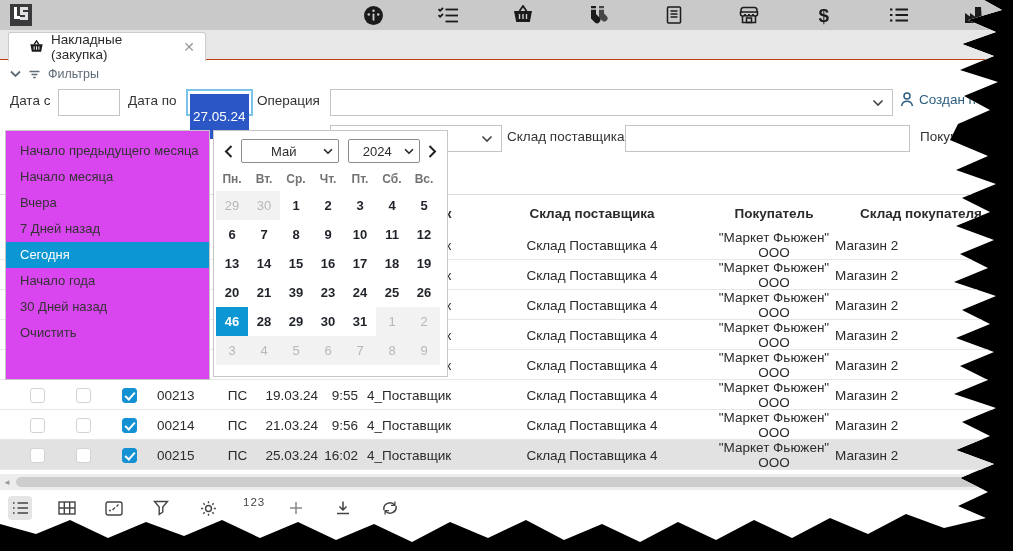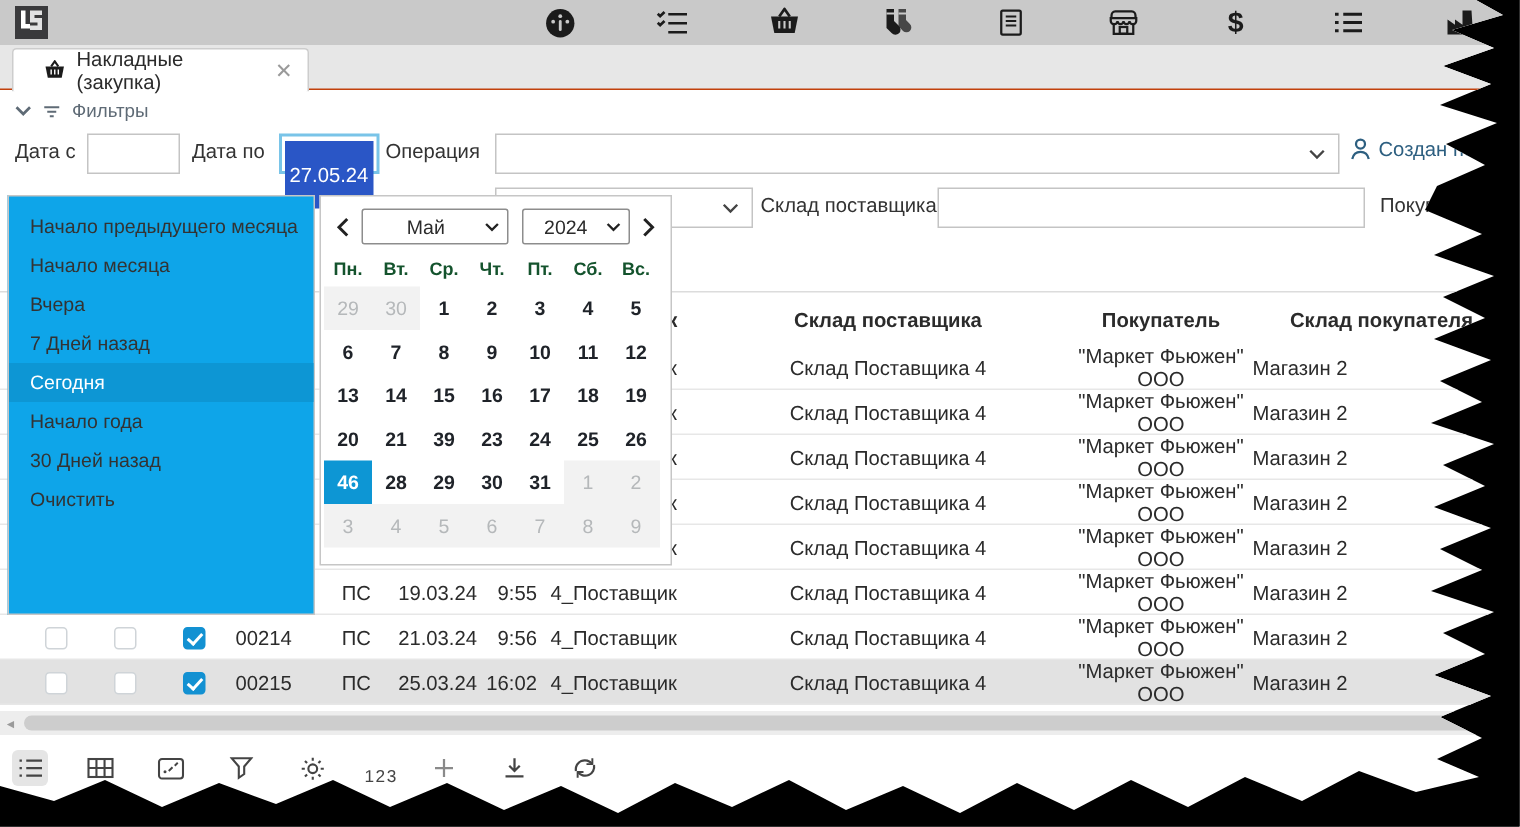--- a/index.html
+++ b/index.html
@@ -61,44 +61,44 @@
   .c-num { padding-left:5px; } .c-type { text-align:center; }
   .c-date,.c-time { text-align:right; padding-right:4px; }
   .c-center { text-align:center; } .c-left4 { padding-left:4px; }
   .cbwrap { display:flex; justify-content:center; }
   .cb { width:15px; height:15px; border:1px solid #cfd4d8; border-radius:3px;
         background:#fff; position:relative; cursor:pointer; }
   .cb.on { background:#1391d2; border-color:#1391d2; }
   .cb.on::after { content:""; position:absolute; left:4.5px; top:1.5px; width:4px; height:8px;
                   border:solid #fff; border-width:0 2px 2px 0; transform:rotate(42deg); }
   
-  .preset-menu { position:absolute; left:5px; top:130px; width:205px; height:280px;
-                 background:#0ea5e9; border:1px solid #c6c6c6; z-index:10; padding-top:7px; }
+  .preset-menu { position:absolute; left:5px; top:130px; width:205px; height:250px;
+                 background:#d946ef; border:1px solid #c6c6c6; z-index:10; padding-top:7px; }
   .pm-item { height:26px; line-height:26px; padding-left:14px; font-size:13px; color:#333; cursor:pointer; }
   .pm-item.sel { background:#0d96d4; color:#fff; }
   .calendar { position:absolute; left:213px; top:130px; width:235px; height:247px;
               background:#fff; border:1px solid #c6c6c6; z-index:10; }
   .cal-nav { display:flex; align-items:center; justify-content:space-between; padding:8px 10px 4px; }
   .cal-arrow { color:#222; cursor:pointer; display:flex; }
   .mini-select { position:relative; border:1px solid #8d8d8d; border-radius:2px; height:24px;
                  display:flex; align-items:center; font-size:13px; padding:0 20px 0 7px; cursor:pointer;justify-content:center; }
   .mini-select .chev { position:absolute; right:5px; top:8px; color:#222; }
   .cal-weekdays,.cal-week { display:grid; grid-template-columns:repeat(7,32px); margin:0 2px; }
-  .cal-weekdays span { text-align:center; color:#14532d; font-size:12px; font-weight:bold; height:24px; line-height:24px; }
+  .cal-weekdays span { text-align:center; color:#737373; font-size:12px; font-weight:bold; height:24px; line-height:24px; }
   .day { height:29px; line-height:29px; text-align:center; font-size:13px; font-weight:bold;
          color:#1f2329; cursor:pointer; }
   .day.muted { color:#b5b8ba; background:#f2f2f2; font-weight:normal; }
   .day.sel { background:#0d96d4; color:#fff; }
   
   .hscroll { position:absolute; left:0; top:474px; width:100%; height:16px; background:#ededed; }
   .hs-arrow { position:absolute; left:3px; top:4px; color:#9a9a9a; font-size:8px; }
   .hs-thumb { position:absolute; left:16px; right:22px; top:3px; height:10px;
               background:#cdcdcd; border-radius:5px; cursor:pointer; }
   .btoolbar { position:absolute; left:8px; top:496px; height:28px; display:flex;
-              align-items:flex-end; gap:23px; color:#444; }
+              align-items:flex-start; gap:23px; color:#444; }
   .bico { width:24px; height:24px; display:flex; align-items:center; justify-content:center;
           cursor:pointer; border-radius:4px; }
   .bico.active { background:#e5e5e5; }
   .count123 { font-size:11.5px; letter-spacing:1px; color:#444; margin-right:-4px; }
   svg { display:block; }
 </style>
 </head>
 <body>
 
 <div class="canvas">

